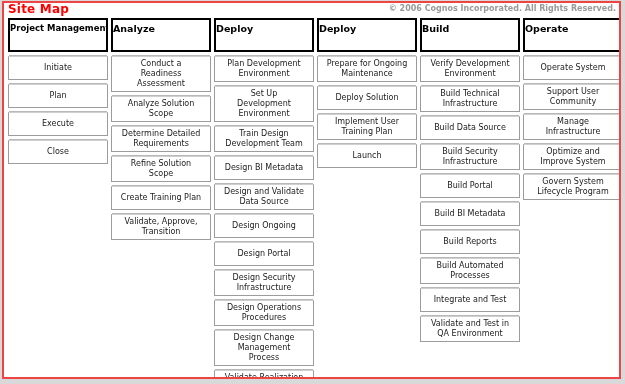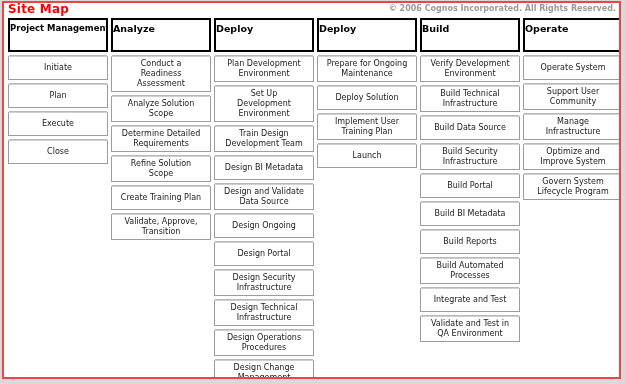--- a/index.html
+++ b/index.html
@@ -179,23 +179,20 @@
         <div class="item">
           <span class="item-text">Design Ongoing</span>
         </div>
         <div class="item">
           <span class="item-text">Design Portal</span>
         </div>
         <div class="item">
           <span class="item-text">Design Security Infrastructure</span>
         </div>
         <div class="item">
-          <span class="item-text">Design Technical Infrastructure</span>
-        </div>
-        <div class="item">
           <span class="item-text">Design Operations Procedures</span>
         </div>
         <div class="item">
           <span class="item-text">Design Change Management Process</span>
         </div>
         <div class="item">
           <span class="item-text">Validate Realization of Solution Scope</span>
         </div>
       </div>
       <div class="column">

